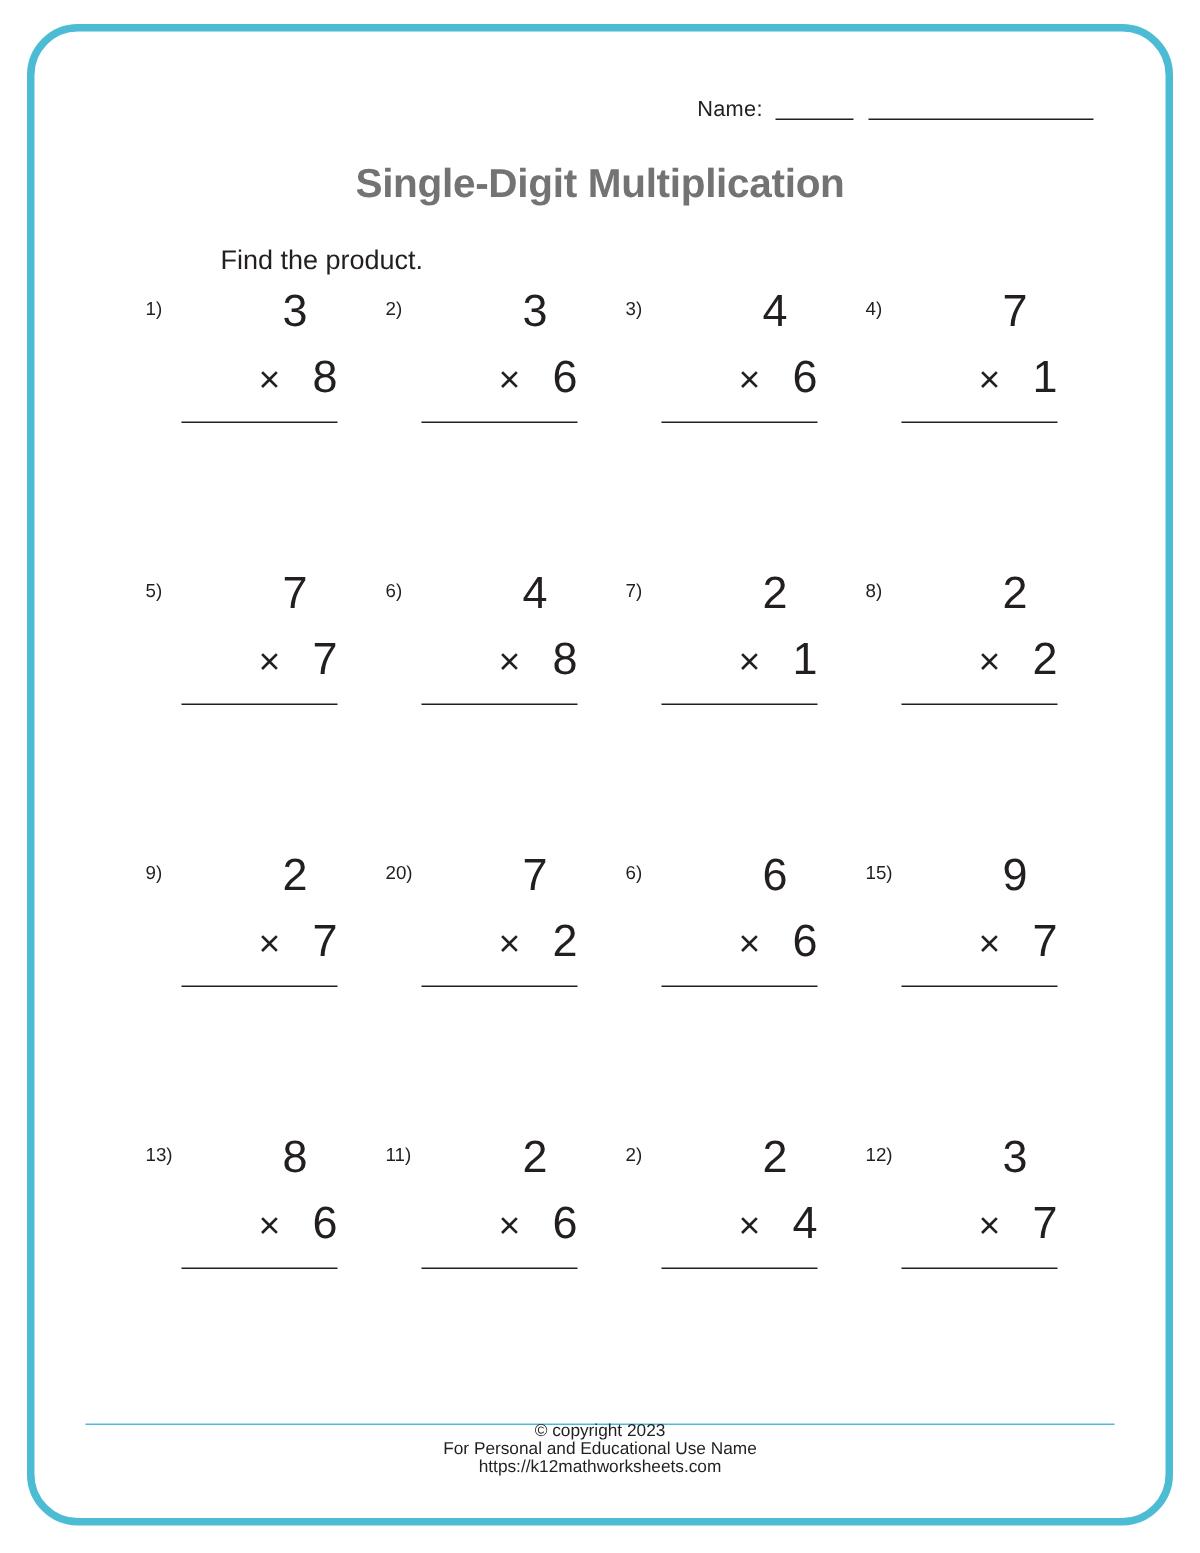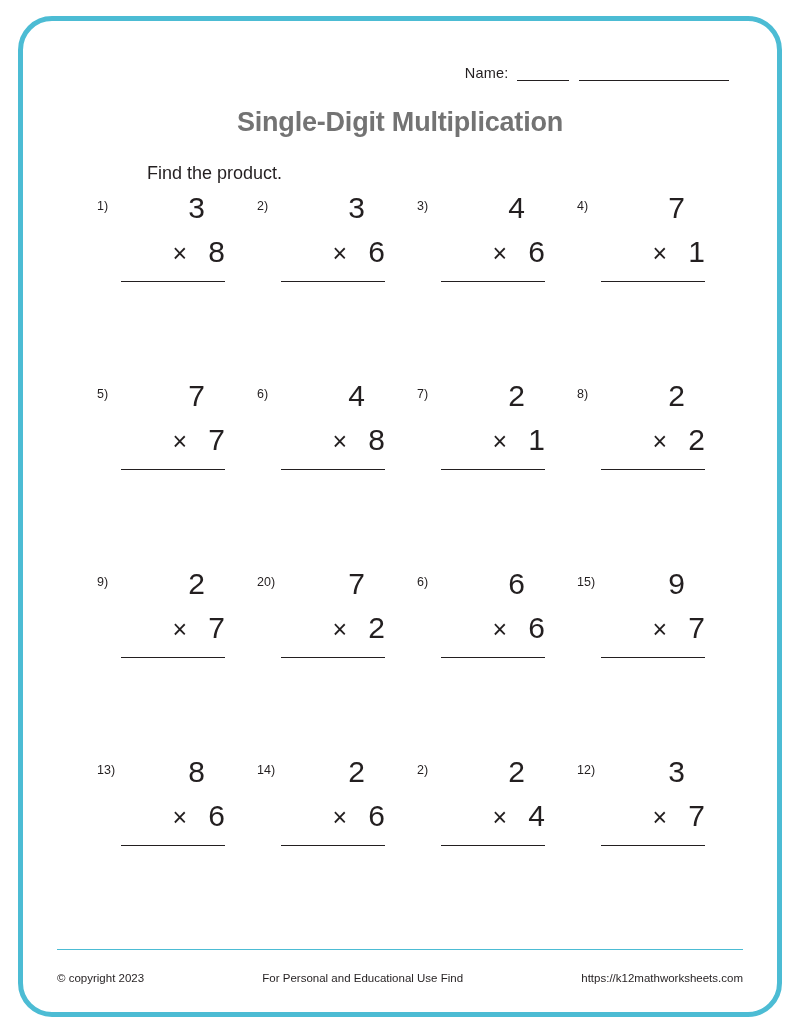--- a/index.html
+++ b/index.html
@@ -150,20 +150,21 @@
   .footer {
     position: absolute;
     left: 34px;
     right: 34px;
     bottom: 28px;
     display: flex;
     justify-content: space-between;
     align-items: center;
     font-size: 11.5px;
     color: #231f20;
+    flex-direction: column;
   }
   .footer .mid {
     text-align: center;
     flex: 1;
   }
   .footer .left, .footer .right {
     white-space: nowrap;
   }
 </style>
 </head>
@@ -360,21 +361,21 @@
           </div>
           <div class="row bottom">
             <span class="op">×</span>
             <span class="digit">6</span>
           </div>
           <div class="bar"></div>
         </div>
       </div>
 
       <div class="problem">
-        <div class="pnum">14)</div>
+        <div class="pnum">11)</div>
         <div class="stack">
           <div class="row top">
             <span class="digit">2</span>
           </div>
           <div class="row bottom">
             <span class="op">×</span>
             <span class="digit">6</span>
           </div>
           <div class="bar"></div>
         </div>
@@ -407,18 +408,18 @@
           <div class="bar"></div>
         </div>
       </div>
 
     </div>
 
     <div class="footer-rule"></div>
 
     <div class="footer">
       <div class="left">© copyright 2023</div>
-      <div class="mid">For Personal and Educational Use Find</div>
+      <div class="mid">For Personal and Educational Use Name</div>
       <div class="right">https://k12mathworksheets.com</div>
     </div>
 
   </div>
 </div>
 
 </body></html>

